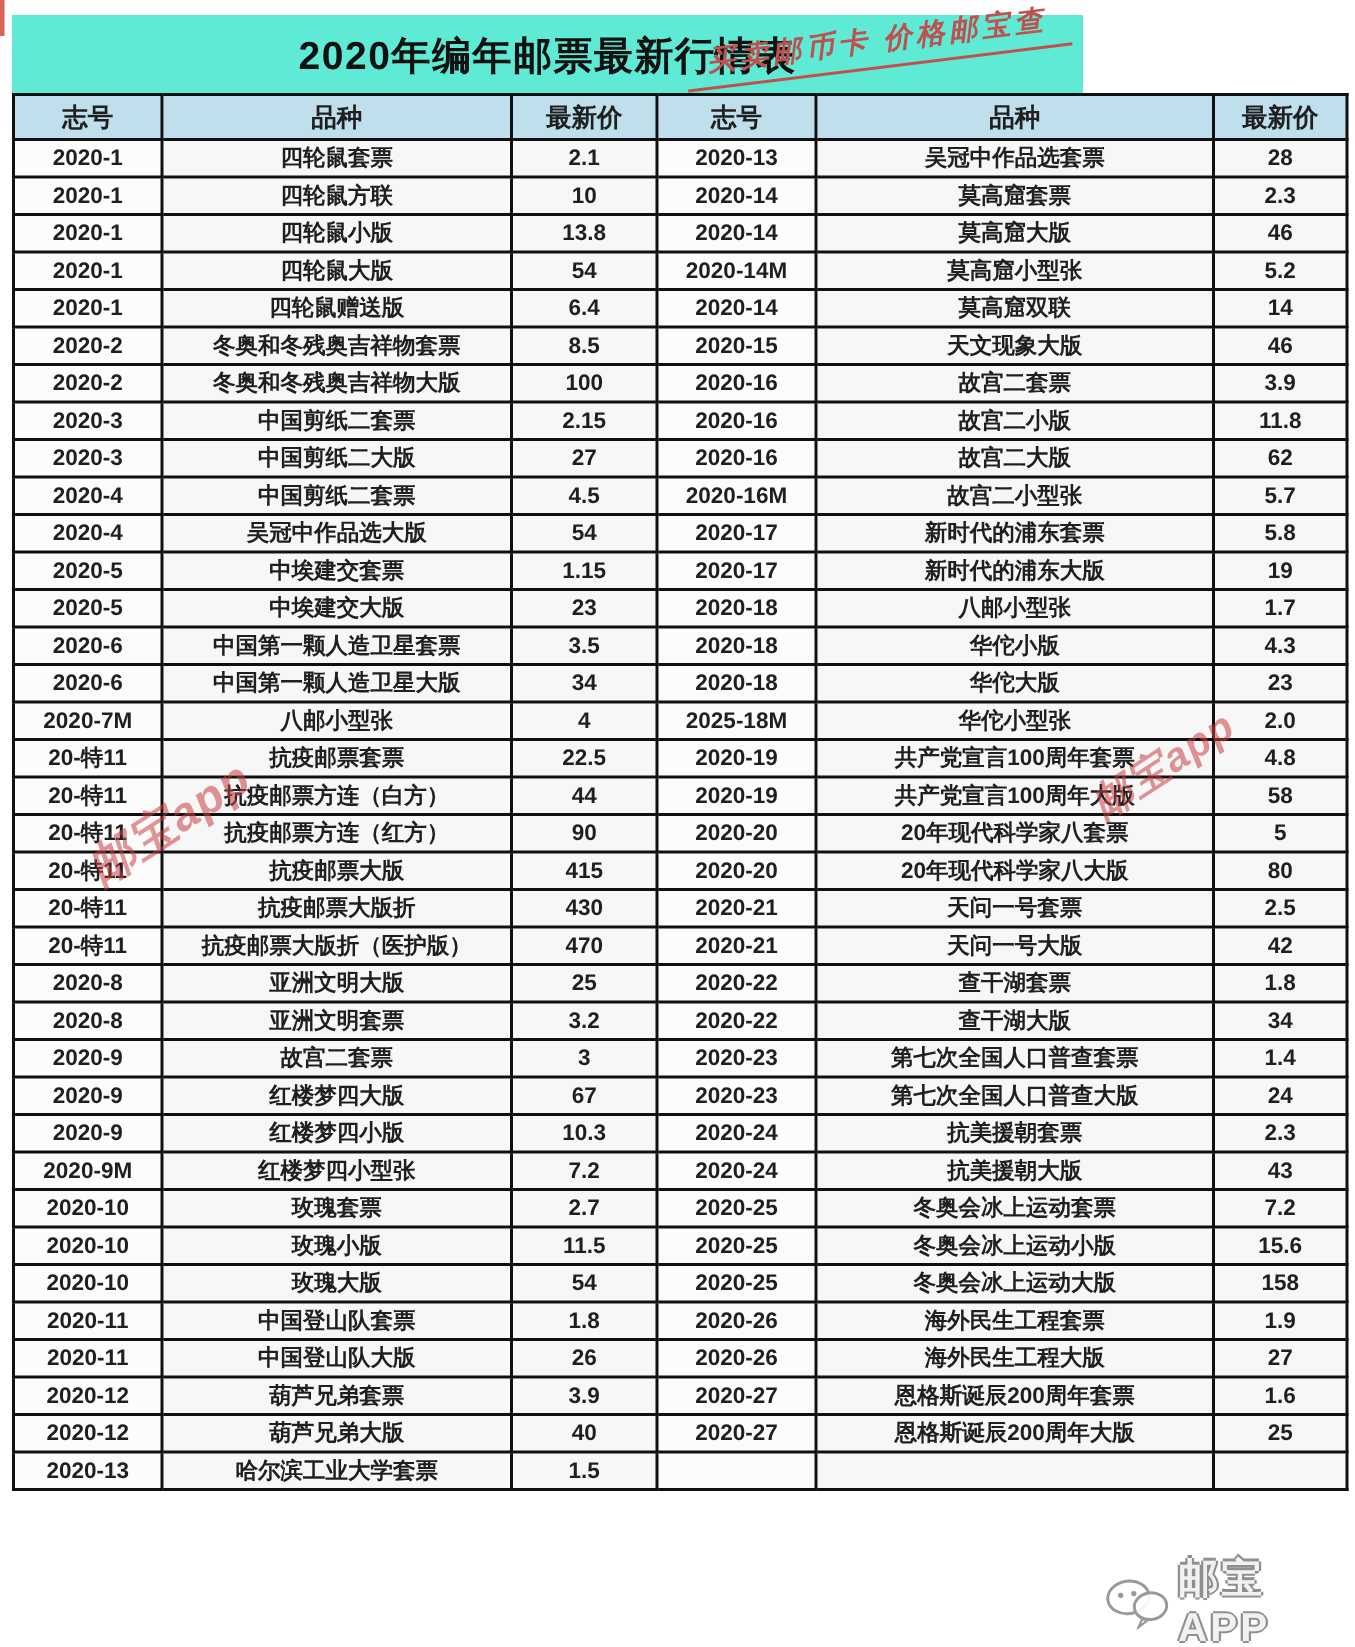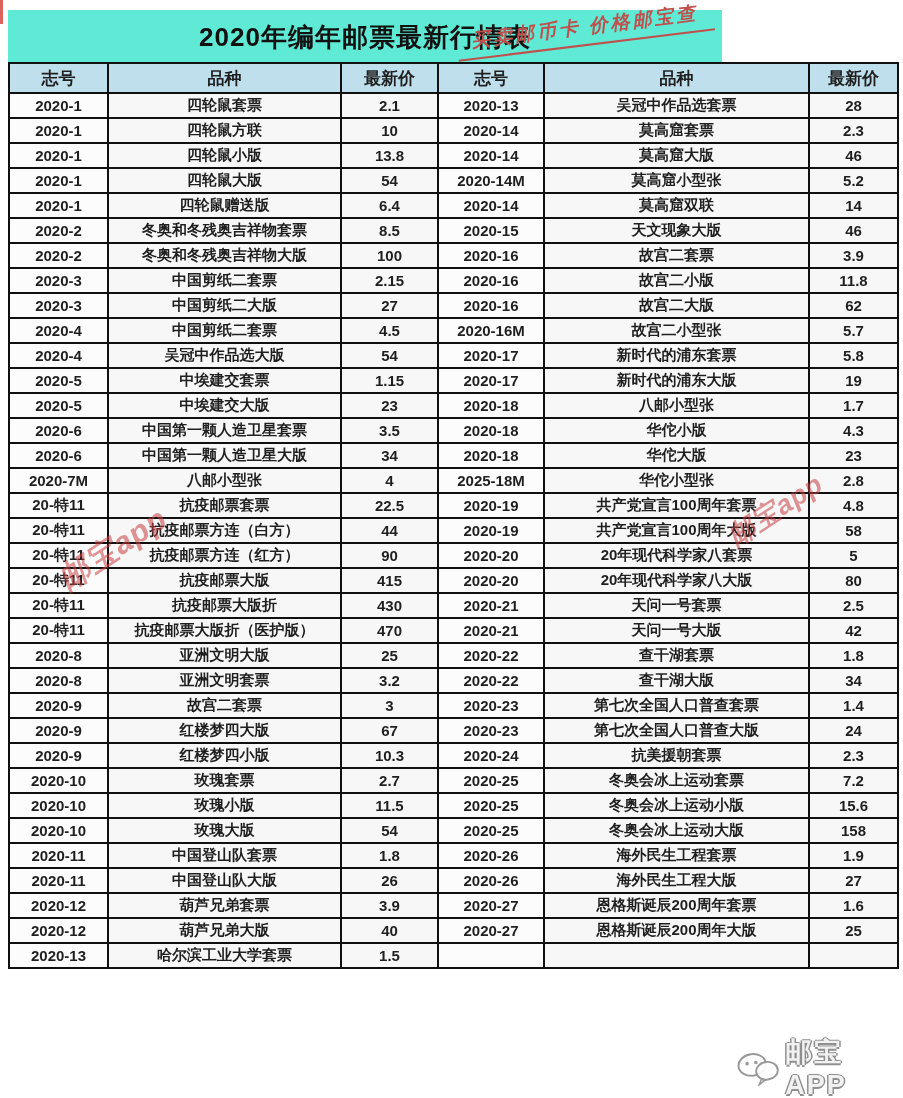--- a/index.html
+++ b/index.html
@@ -216,21 +216,21 @@
             <td class="catalog-cell">2020-18</td>
             <td class="variety-cell">华佗大版</td>
             <td class="price-cell">23</td>
           </tr>
           <tr>
             <td class="catalog-cell">2020-7M</td>
             <td class="variety-cell">八邮小型张</td>
             <td class="price-cell">4</td>
             <td class="catalog-cell">2025-18M</td>
             <td class="variety-cell">华佗小型张</td>
-            <td class="price-cell">2.8</td>
+            <td class="price-cell">2.0</td>
           </tr>
           <tr>
             <td class="catalog-cell">20-特11</td>
             <td class="variety-cell">抗疫邮票套票</td>
             <td class="price-cell">22.5</td>
             <td class="catalog-cell">2020-19</td>
             <td class="variety-cell">共产党宣言100周年套票</td>
             <td class="price-cell">4.8</td>
           </tr>
           <tr>
@@ -305,20 +305,28 @@
             <td class="variety-cell">第七次全国人口普查大版</td>
             <td class="price-cell">24</td>
           </tr>
           <tr>
             <td class="catalog-cell">2020-9</td>
             <td class="variety-cell">红楼梦四小版</td>
             <td class="price-cell">10.3</td>
             <td class="catalog-cell">2020-24</td>
             <td class="variety-cell">抗美援朝套票</td>
             <td class="price-cell">2.3</td>
+          </tr>
+          <tr>
+            <td class="catalog-cell">2020-9M</td>
+            <td class="variety-cell">红楼梦四小型张</td>
+            <td class="price-cell">7.2</td>
+            <td class="catalog-cell">2020-24</td>
+            <td class="variety-cell">抗美援朝大版</td>
+            <td class="price-cell">43</td>
           </tr>
           <tr>
             <td class="catalog-cell">2020-10</td>
             <td class="variety-cell">玫瑰套票</td>
             <td class="price-cell">2.7</td>
             <td class="catalog-cell">2020-25</td>
             <td class="variety-cell">冬奥会冰上运动套票</td>
             <td class="price-cell">7.2</td>
           </tr>
           <tr>

